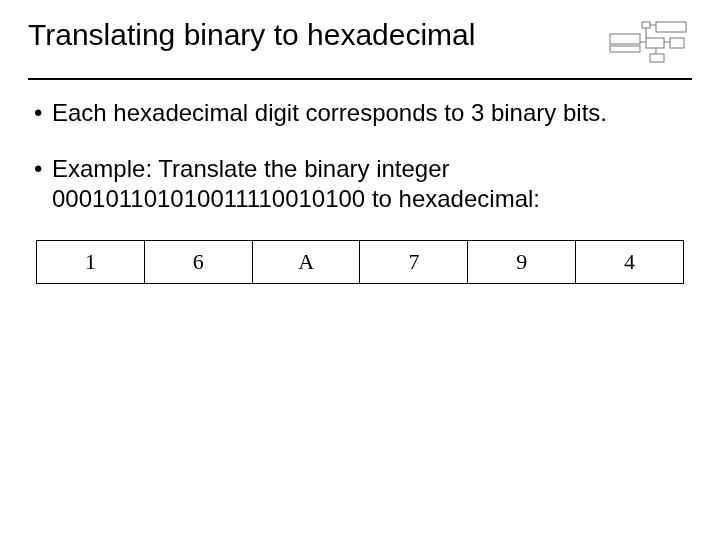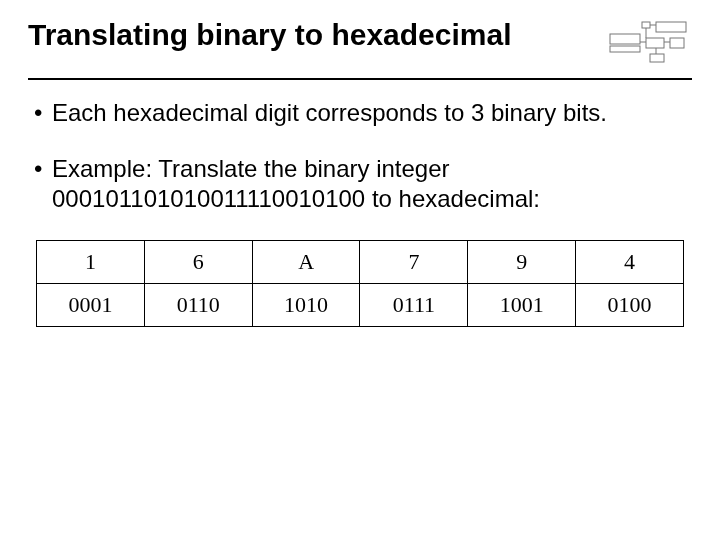--- a/index.html
+++ b/index.html
@@ -1,18 +1,18 @@
 <!DOCTYPE html>
 <html><head>
 <meta charset="utf-8">
 <style>
   html,body{margin:0;padding:0;width:720px;height:540px;background:#fff;font-family:Arial,Helvetica,sans-serif;color:#000}
   .slide{position:relative;width:720px;height:540px;box-sizing:border-box;padding:18px 28px 0 28px}
   .title-row{display:flex;align-items:flex-start;justify-content:space-between}
-  .title{font-family:Verdana,Tahoma,Geneva,sans-serif;font-weight:700;font-size:30px;line-height:1.15;letter-spacing:0}
+  .title{font-family:Verdana,Tahoma,Geneva,sans-serif;font-weight:400;font-size:30px;line-height:1.15;letter-spacing:0}
   .deco{width:86px;height:52px;margin-top:2px;flex:0 0 auto}
   .deco svg{width:86px;height:52px}
   .rule{border:none;border-top:2px solid #000;margin:6px 0 18px 0}
   .bullets{font-size:24px;line-height:1.25;padding:0 6px 0 6px}
   .bullet{display:flex;margin:10px 0 26px 0}
   .dot{width:18px;flex:0 0 18px;text-align:left}
   .txt{flex:1}
   .table-wrap{padding:0 8px;margin-top:8px}
   table{border-collapse:collapse;width:100%;table-layout:fixed}
   td{border:1px solid #000;text-align:center;font-family:'Times New Roman',Times,serif;font-size:22px;padding:8px 0;height:24px}
@@ -59,24 +59,16 @@
     <table>
       <tbody>
           <tr>
         <td>1</td>
         <td>6</td>
         <td>A</td>
         <td>7</td>
         <td>9</td>
         <td>4</td>
       </tr>
-      <tr>
-        <td>0001</td>
-        <td>0110</td>
-        <td>1010</td>
-        <td>0111</td>
-        <td>1001</td>
-        <td>0100</td>
-      </tr>
     </tbody>
       </table>
   </div>
 </div>
 
 </body></html>

